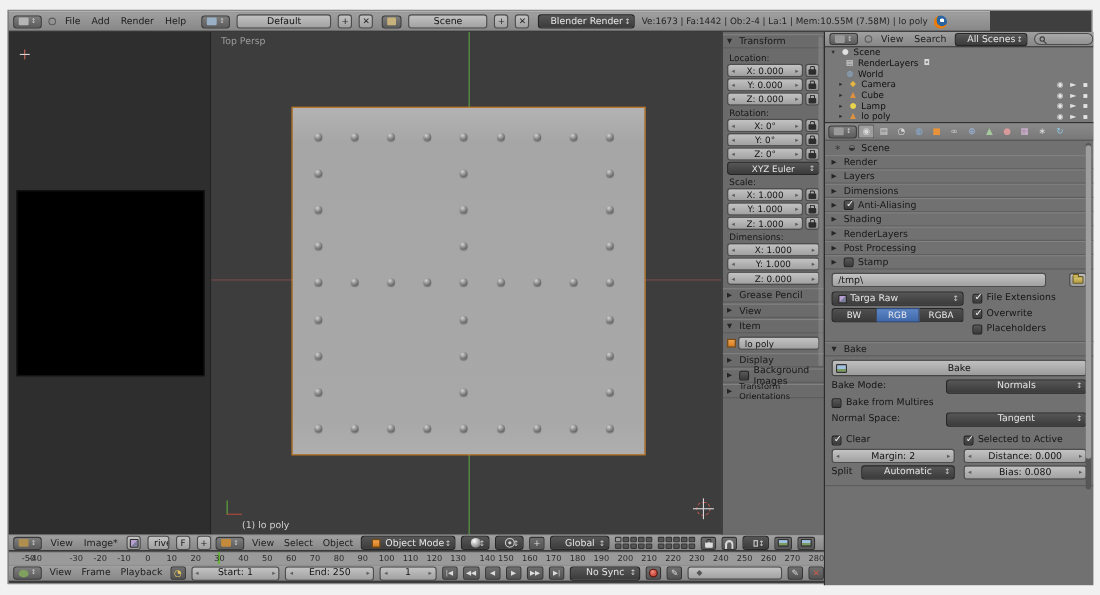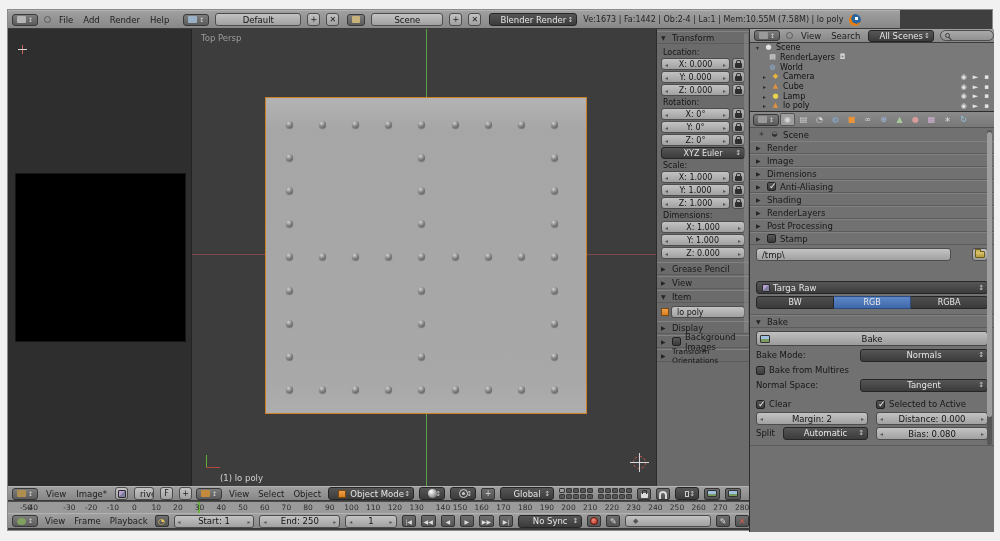--- a/index.html
+++ b/index.html
@@ -536,21 +536,21 @@
       <span class="oicon" style="color:#3c3c3c">∗</span>
       <span class="oicon" style="color:#2e2e2e">◒</span>
       <span>Scene</span>
     </div>
     <div class="ph">
         <span class="tri closed"></span>
         <span>Render</span>
       </div>
     <div class="ph">
         <span class="tri closed"></span>
-        <span>Image</span>
+        <span>Layers</span>
       </div>
     <div class="ph">
         <span class="tri closed"></span>
         <span>Dimensions</span>
       </div>
     <div class="ph">
         <span class="tri closed"></span>
         <span class="chk on"></span>
         <span>Anti-Aliasing</span>
       </div>
@@ -566,37 +566,51 @@
         <span class="tri closed"></span>
         <span>Post Processing</span>
       </div>
     <div class="ph">
         <span class="tri closed"></span>
         <span class="chk"></span>
         <span>Stamp</span>
       </div>
 
     <div class="pbody">
-      <div style="display:flex;gap:21px;margin-bottom:20px">
+      <div style="display:flex;gap:21px;margin-bottom:4px">
         <div class="f light ta-l" style="flex:1;padding:0 5px">/tmp\</div>
         <div class="fbtn">
             <span class="folder"></span>
           </div>
       </div>
       <div class="cols">
         <div class="col" style="flex:1.15">
           <div class="f dark dd ta-l" style="padding:0 5px">
               <span class="imgicon"></span>
               <span>Targa Raw</span>
             </div>
           <div class="seg">
             <div class="s">BW</div>
             <div class="s on">RGB</div>
             <div class="s">RGBA</div>
           </div>
+        </div>
+        <div class="col">
+          <div class="lblrow">
+              <span class="chk on"></span>
+              <span>File Extensions</span>
+            </div>
+          <div class="lblrow">
+              <span class="chk on"></span>
+              <span>Overwrite</span>
+            </div>
+          <div class="lblrow">
+              <span class="chk"></span>
+              <span>Placeholders</span>
+            </div>
         </div>
       </div>
     </div>
 
     <div class="ph">
         <span class="tri open"></span>
         <span>Bake</span>
       </div>
     <div class="pbody" style="display:flex;flex-direction:column;gap:3px">
       <div style="display:flex">

